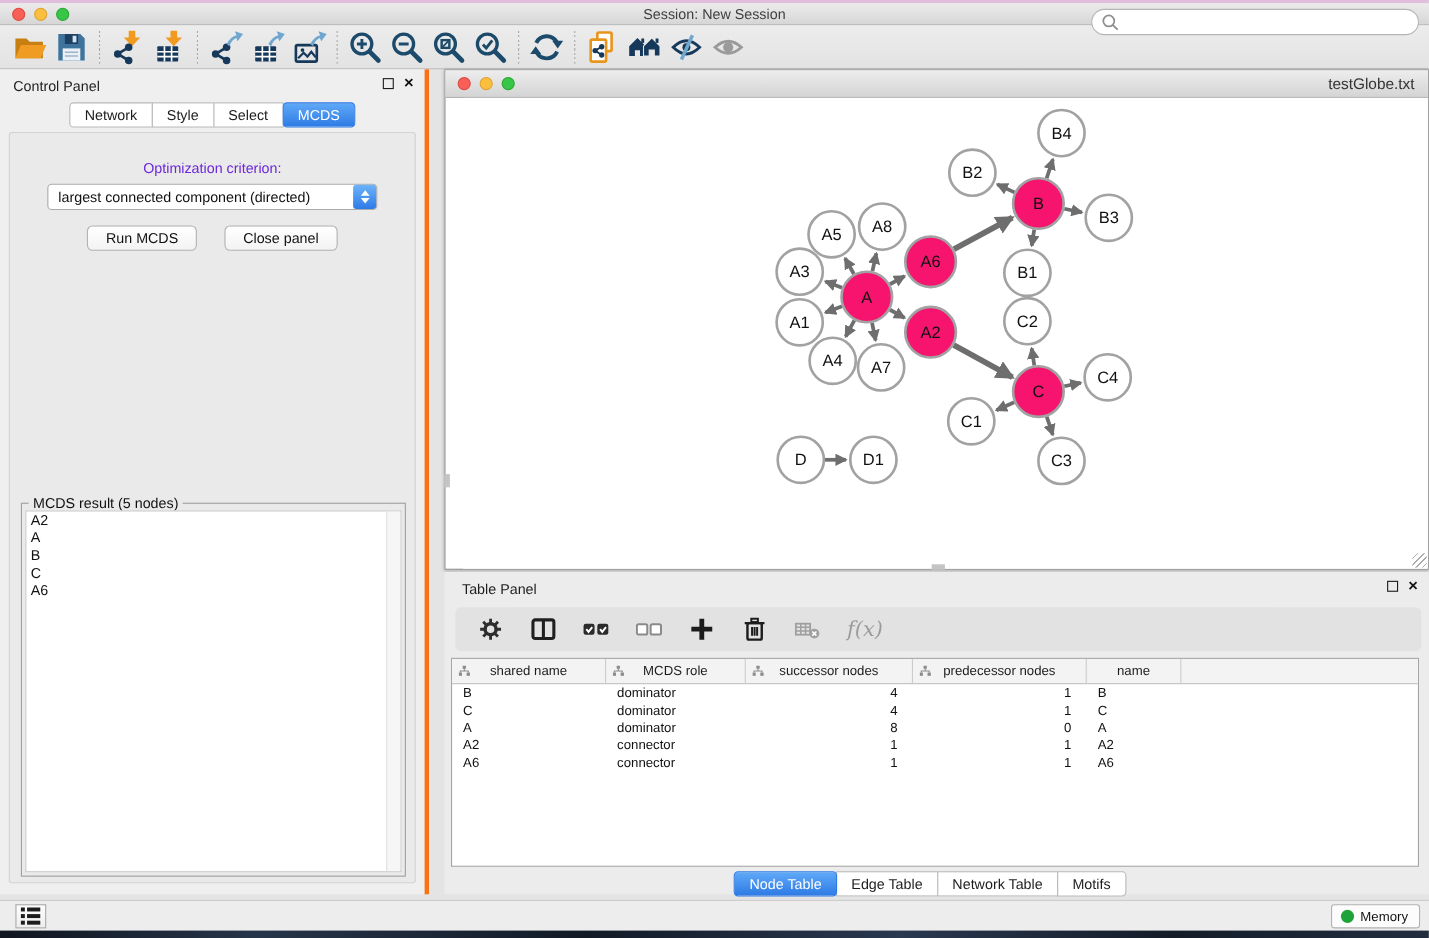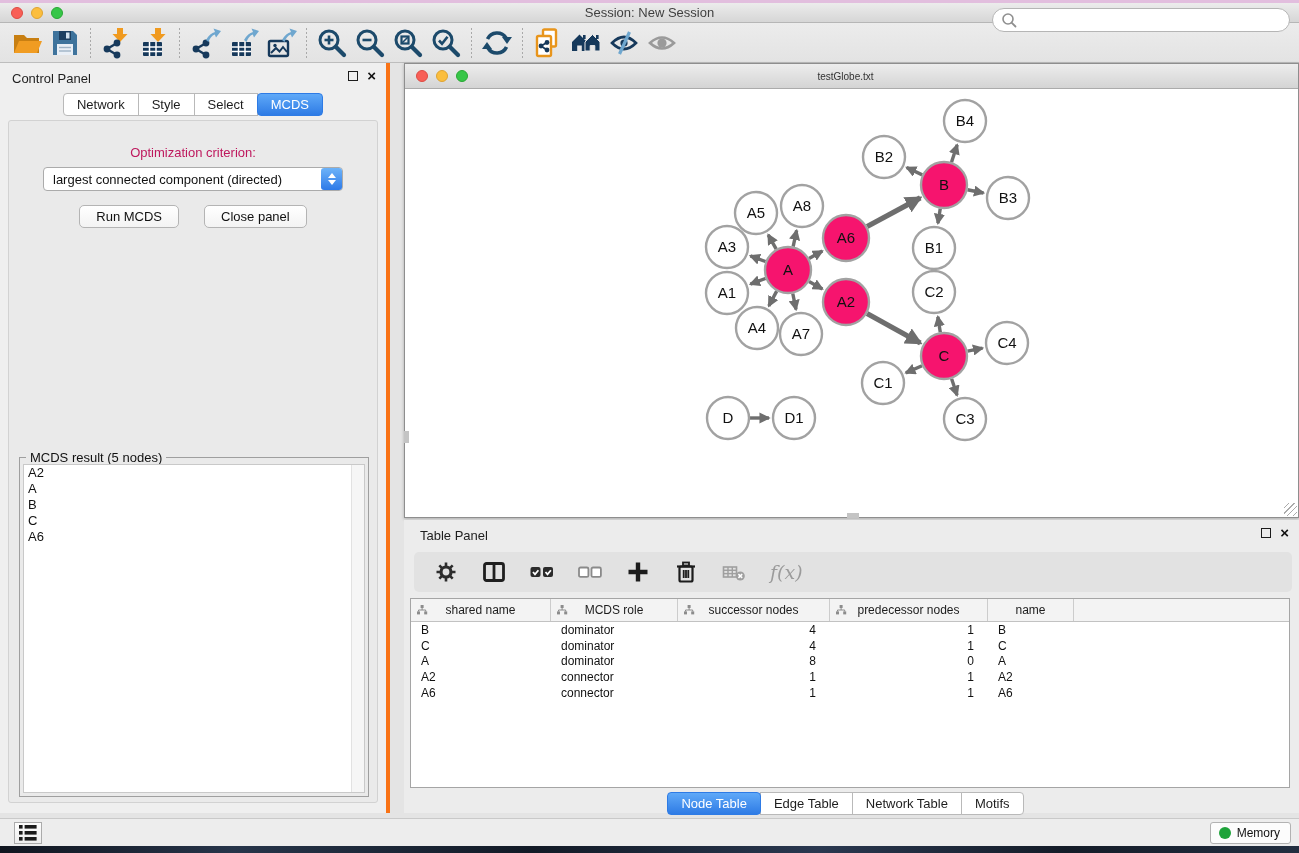--- a/index.html
+++ b/index.html
@@ -39,21 +39,21 @@
   .seg-tabs { display:flex; }
   #cp-tabs { position:absolute; left:0; right:0; top:30px; justify-content:center; }
   .seg { background:#fff; border:1px solid #b9b9b9; margin-left:-1px; font-size:13px; color:#1d1d1d;
     padding:3px 13px; cursor:pointer; position:relative; }
   .seg:first-child { border-radius:4px 0 0 4px; margin-left:0; }
   .seg:last-child { border-radius:0 4px 4px 0; }
   .seg.active { background:linear-gradient(#5fa9f8,#2e7be5); color:#fff; border-color:#2e7be5; border-radius:4px; z-index:2; }
 
   #cp-body { position:absolute; left:8px; right:8px; top:57px; bottom:10px;
     background:#eaeaea; border:1px solid #d2d2d2; border-radius:3px; }
-  #opt-label { text-align:center; font-size:13px; color:#be185d; margin-top:24px; }
+  #opt-label { text-align:center; font-size:13px; color:#6d28d9; margin-top:24px; }
   #criterion-select { position:absolute; left:34px; right:34px; top:46px; height:24px; background:#fff;
     border:1px solid #ababab; border-radius:4px; display:flex; align-items:center; cursor:pointer; }
   #criterion-select .sel-text { flex:1; font-size:13px; color:#111; padding-left:9px; white-space:nowrap; overflow:hidden; }
   .sel-stepper { width:21px; height:22px; margin-right:0px; border-radius:3px;
     background:linear-gradient(#6db3f9,#2d7ae8); display:flex; flex-direction:column; align-items:center; justify-content:center; gap:2px; }
   .chev { width:0; height:0; border-left:4px solid transparent; border-right:4px solid transparent; }
   .chev.up { border-bottom:5px solid #fff; }
   .chev.down { border-top:5px solid #fff; }
   .cp-buttons { position:absolute; left:0; right:0; top:84px; display:flex; justify-content:center; gap:25px; }
   .push-btn { background:linear-gradient(#ffffff,#f3f3f3); border:1px solid #b4b4b4; border-radius:5px;
@@ -65,21 +65,21 @@
     border:1px solid #c9c9c9; overflow:hidden; }
   #mcds-scroll { position:absolute; right:0; top:0; bottom:0; width:13px; background:#f6f6f6; border-left:1px solid #e2e2e2; }
   .mcds-item { font-size:13px; color:#111; padding:0px 4px; height:16px; line-height:16px; cursor:default; }
 
   
   #net-window { position:absolute; left:404px; top:63px; width:895px; height:455px;
     background:#fff; border:1px solid #8e8e8e; box-shadow:0 1px 3px rgba(0,0,0,.25); }
   #net-titlebar { position:absolute; left:0; top:0; right:0; height:25px;
     background:linear-gradient(#ededed,#d4d4d4); border-bottom:1px solid #ababab;
     display:flex; align-items:center; }
-  #net-titlebar .title { position:absolute; left:0; right:12px; text-align:center; font-size:10px; color:#333; }
+  #net-titlebar .title { position:absolute; left:0; right:12px; text-align:right; font-size:14px; color:#333; }
   #net-canvas { position:absolute; left:0; top:25px; right:0; bottom:0; background:#fff;margin-left:16px; }
   #graph-svg { position:absolute; left:0; top:0; }
   .resize-grip { position:absolute; right:1px; bottom:1px; width:13px; height:13px;
     background:repeating-linear-gradient(135deg, transparent 0 3px, #ababab 3px 4px); cursor:nwse-resize; }
   .nub-v { position:absolute; left:-1px; top:367px; width:5px; height:12px; background:#c4c4c4; }
   .nub-h { position:absolute; left:442px; bottom:-1px; width:12px; height:5px; background:#c4c4c4; }
 
   
   #table-panel { position:absolute; left:404px; top:520px; width:895px; height:293px; background:#ececec; }
   #tp-toolbar { position:absolute; left:10px; top:32px; width:878px; height:40px; background:#e2e2e2;

